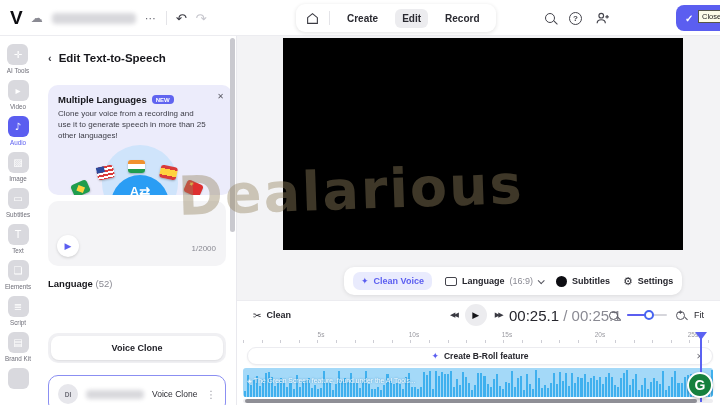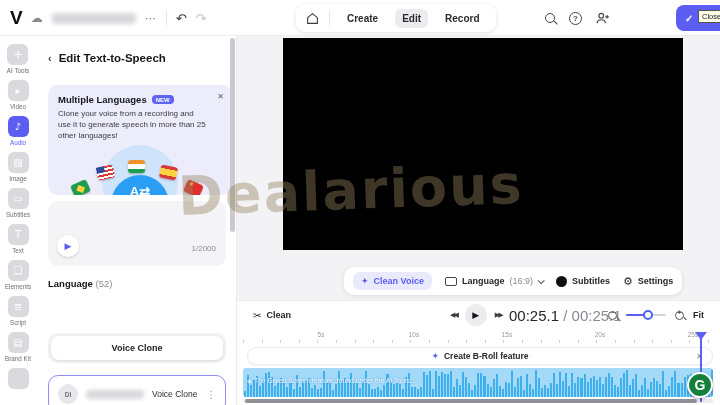--- a/index.html
+++ b/index.html
@@ -107,21 +107,21 @@
   .play-btn { width:22px; height:22px; border-radius:50%; background:#ececef; display:flex; align-items:center; justify-content:center; font-size:9px; color:#141418; cursor:pointer; }
   .times { position:absolute; left:272px; font-size:15px; color:#26262d; }
   .times .sep, .times .total { color:#8a8a93; }
   .zoomctl { position:absolute; right:16px; display:flex; align-items:center; gap:9px; }
   .mag2 { position:relative; width:9px; height:9px; border:1.3px solid #55555e; border-radius:50%; cursor:pointer; }
   .mag2::after { content:""; position:absolute; width:4px; height:1.3px; background:#55555e; right:-3.5px; bottom:-1px; transform:rotate(45deg); }
   .mag2 .sym { position:absolute; left:0; top:-2.5px; width:6.5px; text-align:center; font-size:7px; color:#55555e; font-weight:bold; }
   .slider { position:relative; width:40px; height:2.5px; background:#d6d6dc; border-radius:2px; cursor:pointer; }
   .slider .fill { position:absolute; left:0; top:0; height:100%; width:55%; background:#5b5ef0; border-radius:2px; }
   .knob { position:absolute; left:55%; top:50%; transform:translate(-50%,-50%); width:10px; height:10px; background:#fff; border:2.5px solid #4864f0; border-radius:50%; }
-  .fit { font-size:9px; font-weight:bold; color:#26262d; cursor:pointer; }
+  .fit { font-size:9px; font-weight:normal; color:#26262d; cursor:pointer; }
 
   .ruler { position:absolute; left:6px; top:30px; width:470px; height:12px; cursor:pointer;
            background:repeating-linear-gradient(to right,#cdcdd4 0 1px,transparent 1px 18.6px);
            background-size:100% 3px; background-position:0 100%; background-repeat:no-repeat; }
   .ruler span { position:absolute; top:0; transform:translateX(-50%); font-size:6.5px; color:#9a9aa1; background:#fff; padding:0 2px; }
 
   .broll { position:absolute; left:10px; top:46px; width:466px; height:18px; background:#fff; border:1px solid #ececf0; border-radius:9px; box-shadow:0 1px 2px rgba(0,0,0,.05); display:flex; align-items:center; justify-content:center; gap:5px; font-size:8.5px; color:#26262d; font-weight:bold; cursor:pointer; }
   .broll .sparkle { color:#5b5ef0; }
   .broll-close { position:absolute; right:9px; font-size:8px; color:#6e6e78; font-weight:normal; cursor:pointer; }
 

